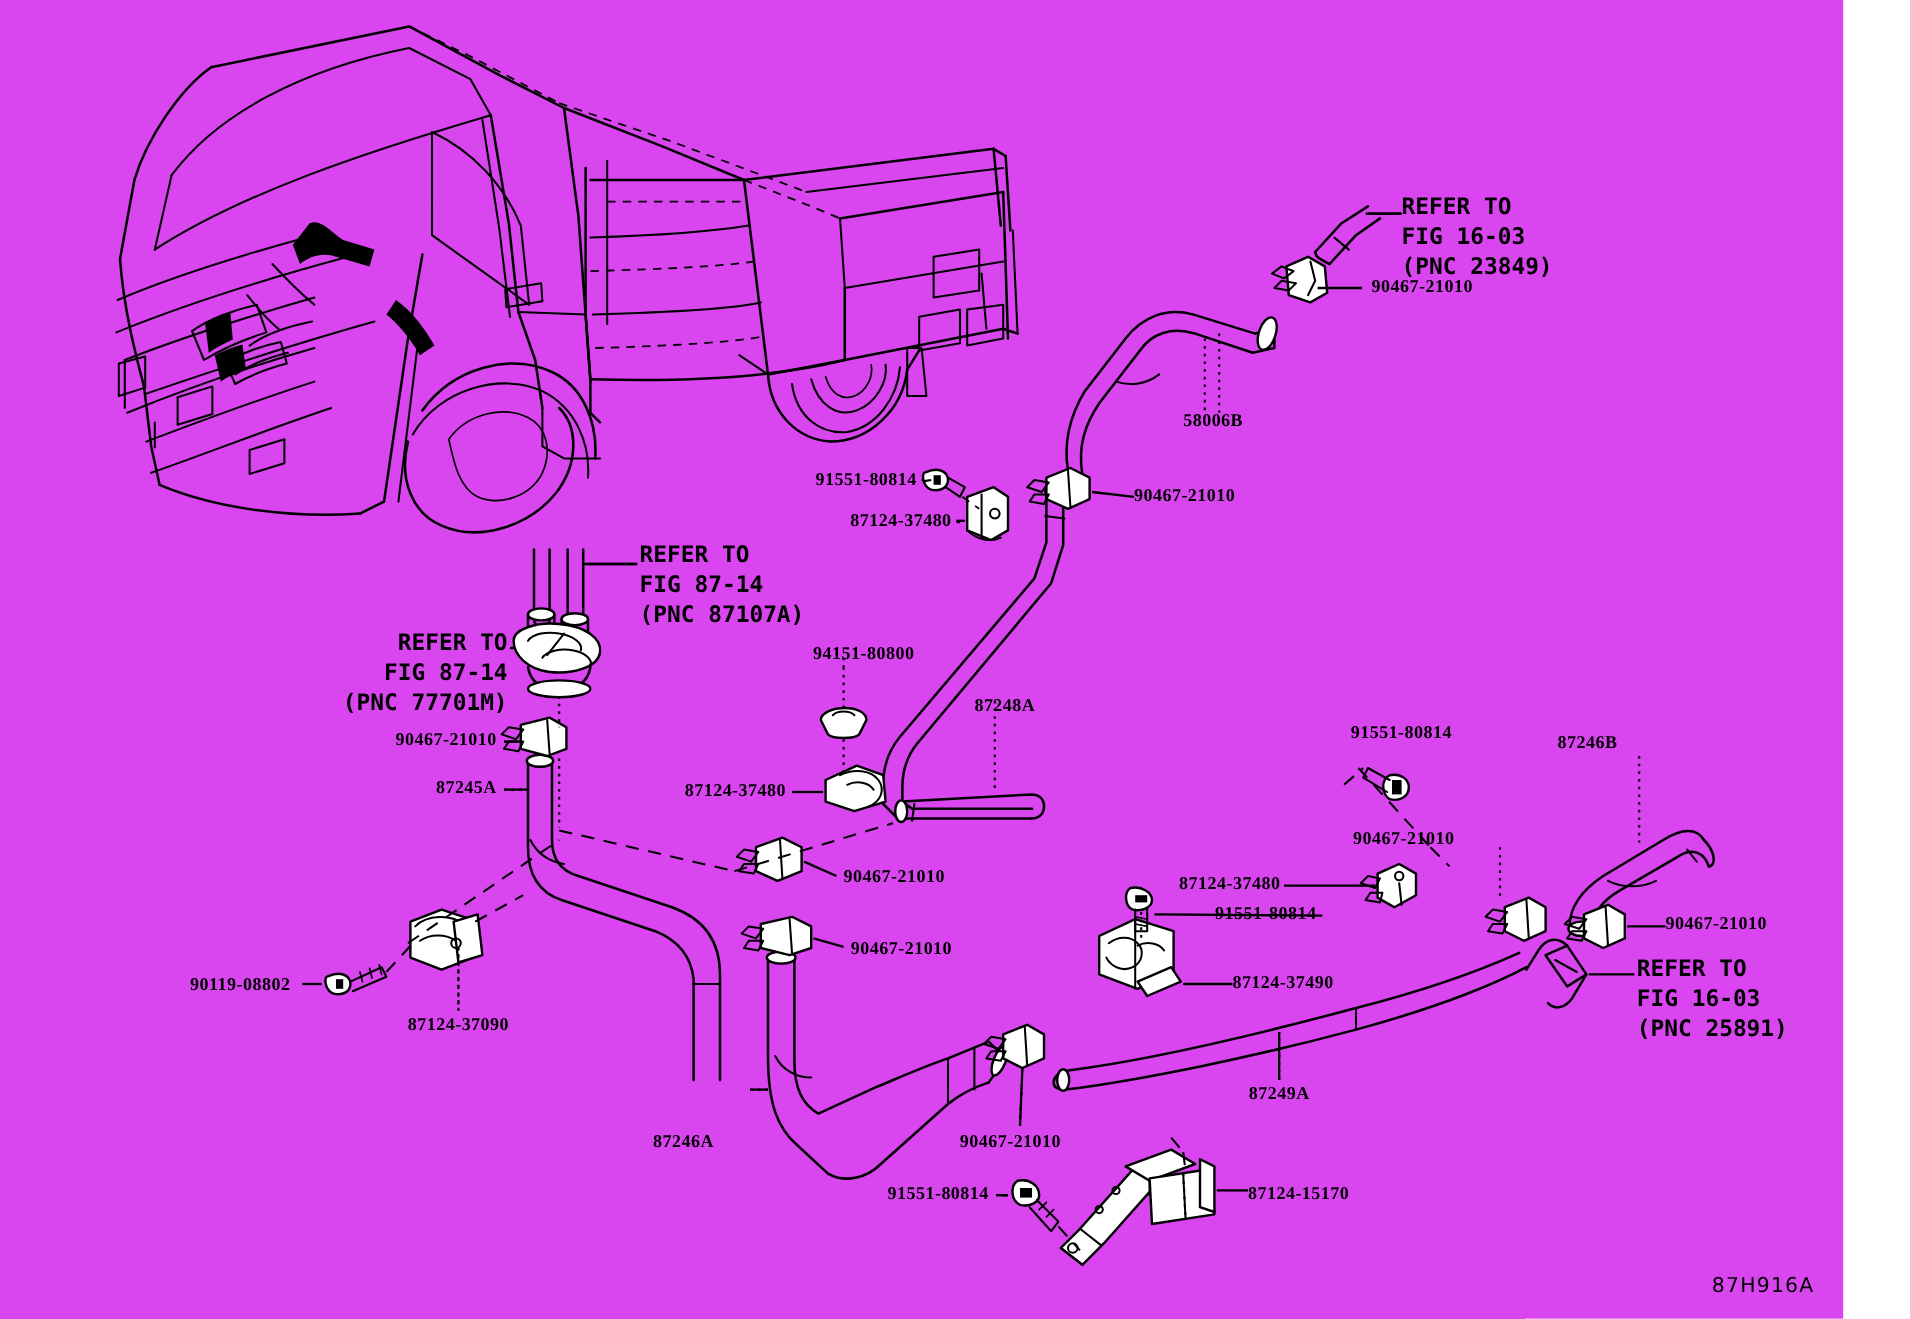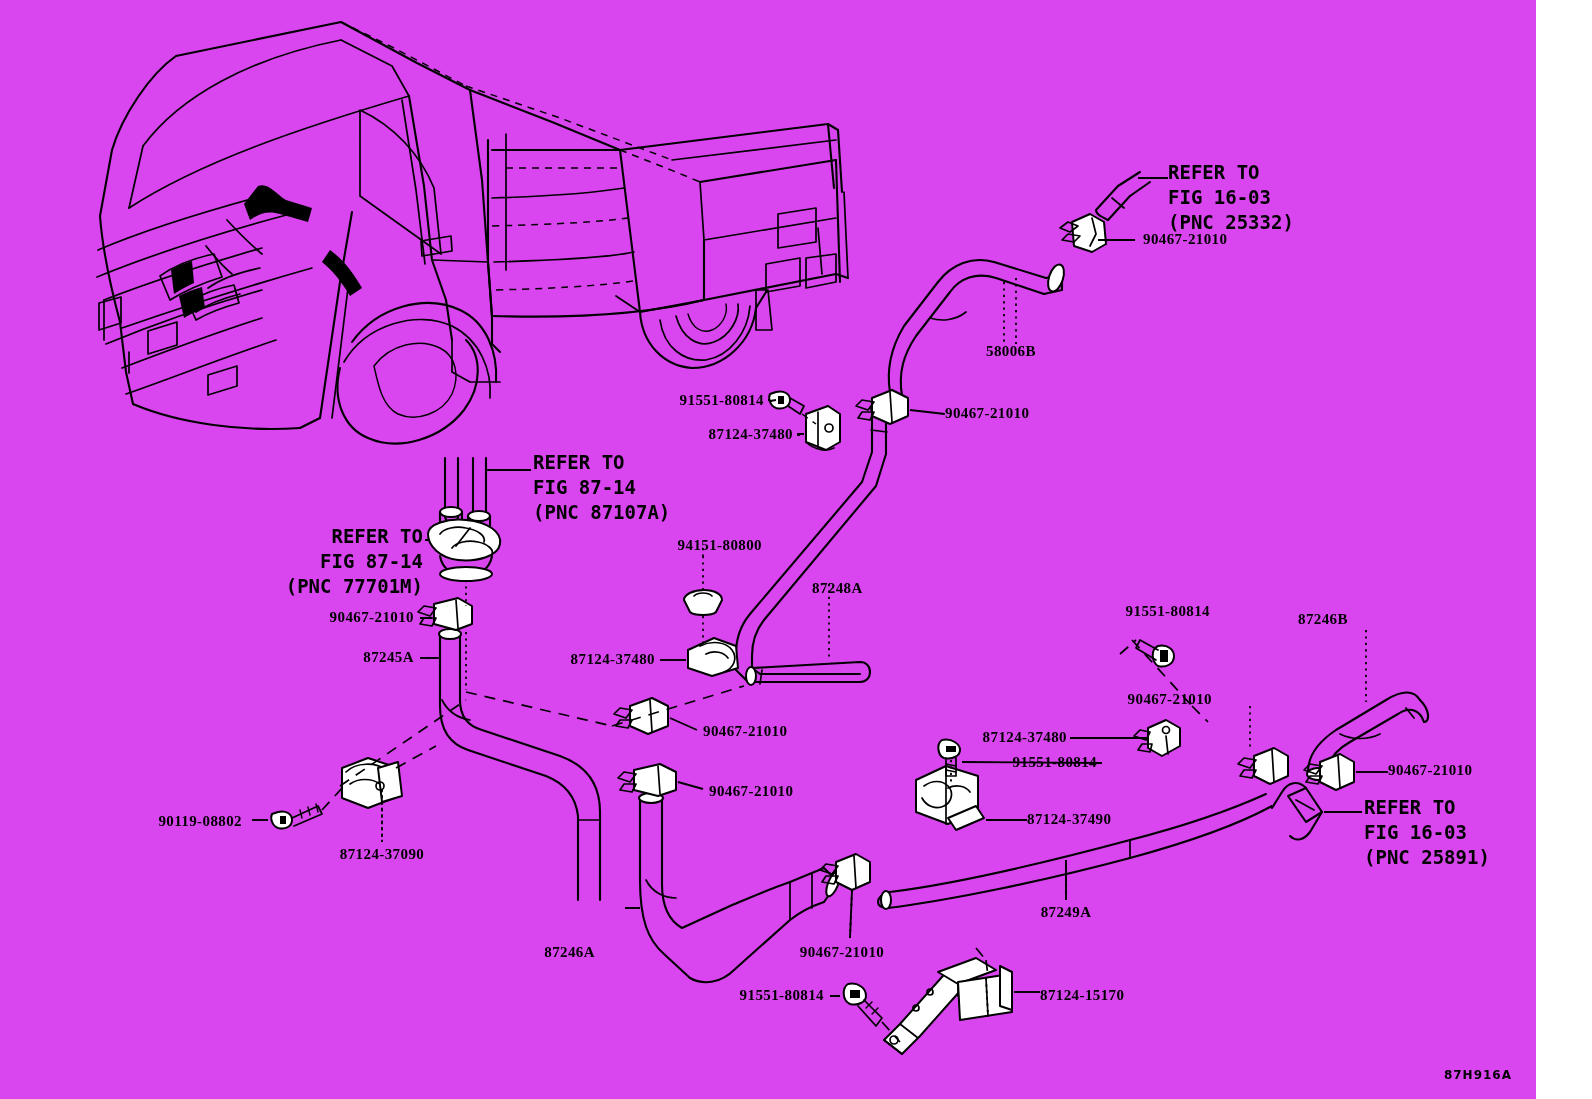--- a/index.html
+++ b/index.html
@@ -47,22 +47,22 @@
   }
   .refer.r { transform: translate(-100%, 0); text-align: right; }
   .refer.l { transform: translate(0, 0); text-align: left; }
   .refer .ln { display: block; }
   #figcode {
     position: absolute;
     right: 24px;
     bottom: 17px;
     color: #000000;
     font-family: "DejaVu Sans", "Liberation Sans", sans-serif;
-    font-size: 12px;
-    font-weight: 700;
+    font-size: 17px;
+    font-weight: 400;
     letter-spacing: 1px;
     white-space: pre;
     margin-top: 12px;
   }
 </style>
 </head>
 <body>
 
 <div id="sheet">
 
@@ -483,21 +483,21 @@
       <path class="dot" d="M830,996 L840,996"></path>
       <path class="dot" d="M382,842 L382,790"></path>
     </g>
 
     <path class="lead" d="M1168,178 L1138,178"></path>
     <path class="lead" d="M430,540 L425,540"></path>
     <path class="lead" d="M531,470 L490,470"></path>
   </svg>
 
   <div id="labels">
-      <div class="refer l" style="left: 1168px; top: 160px;"><span class="ln">REFER TO</span><span class="ln">FIG 16-03</span><span class="ln">(PNC 25332)</span></div>
+      <div class="refer l" style="left: 1168px; top: 160px;"><span class="ln">REFER TO</span><span class="ln">FIG 16-03</span><span class="ln">(PNC 23849)</span></div>
       <div class="lbl l" style="left: 1143px; top: 240px;">90467-21010</div>
       <div class="lbl l" style="left: 986px; top: 352px;">58006B</div>
       <div class="lbl r" style="left: 764px; top: 401px;">91551-80814</div>
       <div class="lbl l" style="left: 945px; top: 414px;">90467-21010</div>
       <div class="lbl r" style="left: 793px; top: 435px;">87124-37480</div>
       <div class="refer l" style="left: 533px; top: 450px;"><span class="ln">REFER TO</span><span class="ln">FIG 87-14</span><span class="ln">(PNC 87107A)</span></div>
       <div class="refer r" style="left: 423px; top: 524px;"><span class="ln">REFER TO</span><span class="ln">FIG 87-14</span><span class="ln">(PNC 77701M)</span></div>
       <div class="lbl r" style="left: 762px; top: 546px;">94151-80800</div>
       <div class="lbl l" style="left: 812px; top: 589px;">87248A</div>
       <div class="lbl r" style="left: 414px; top: 618px;">90467-21010</div>

